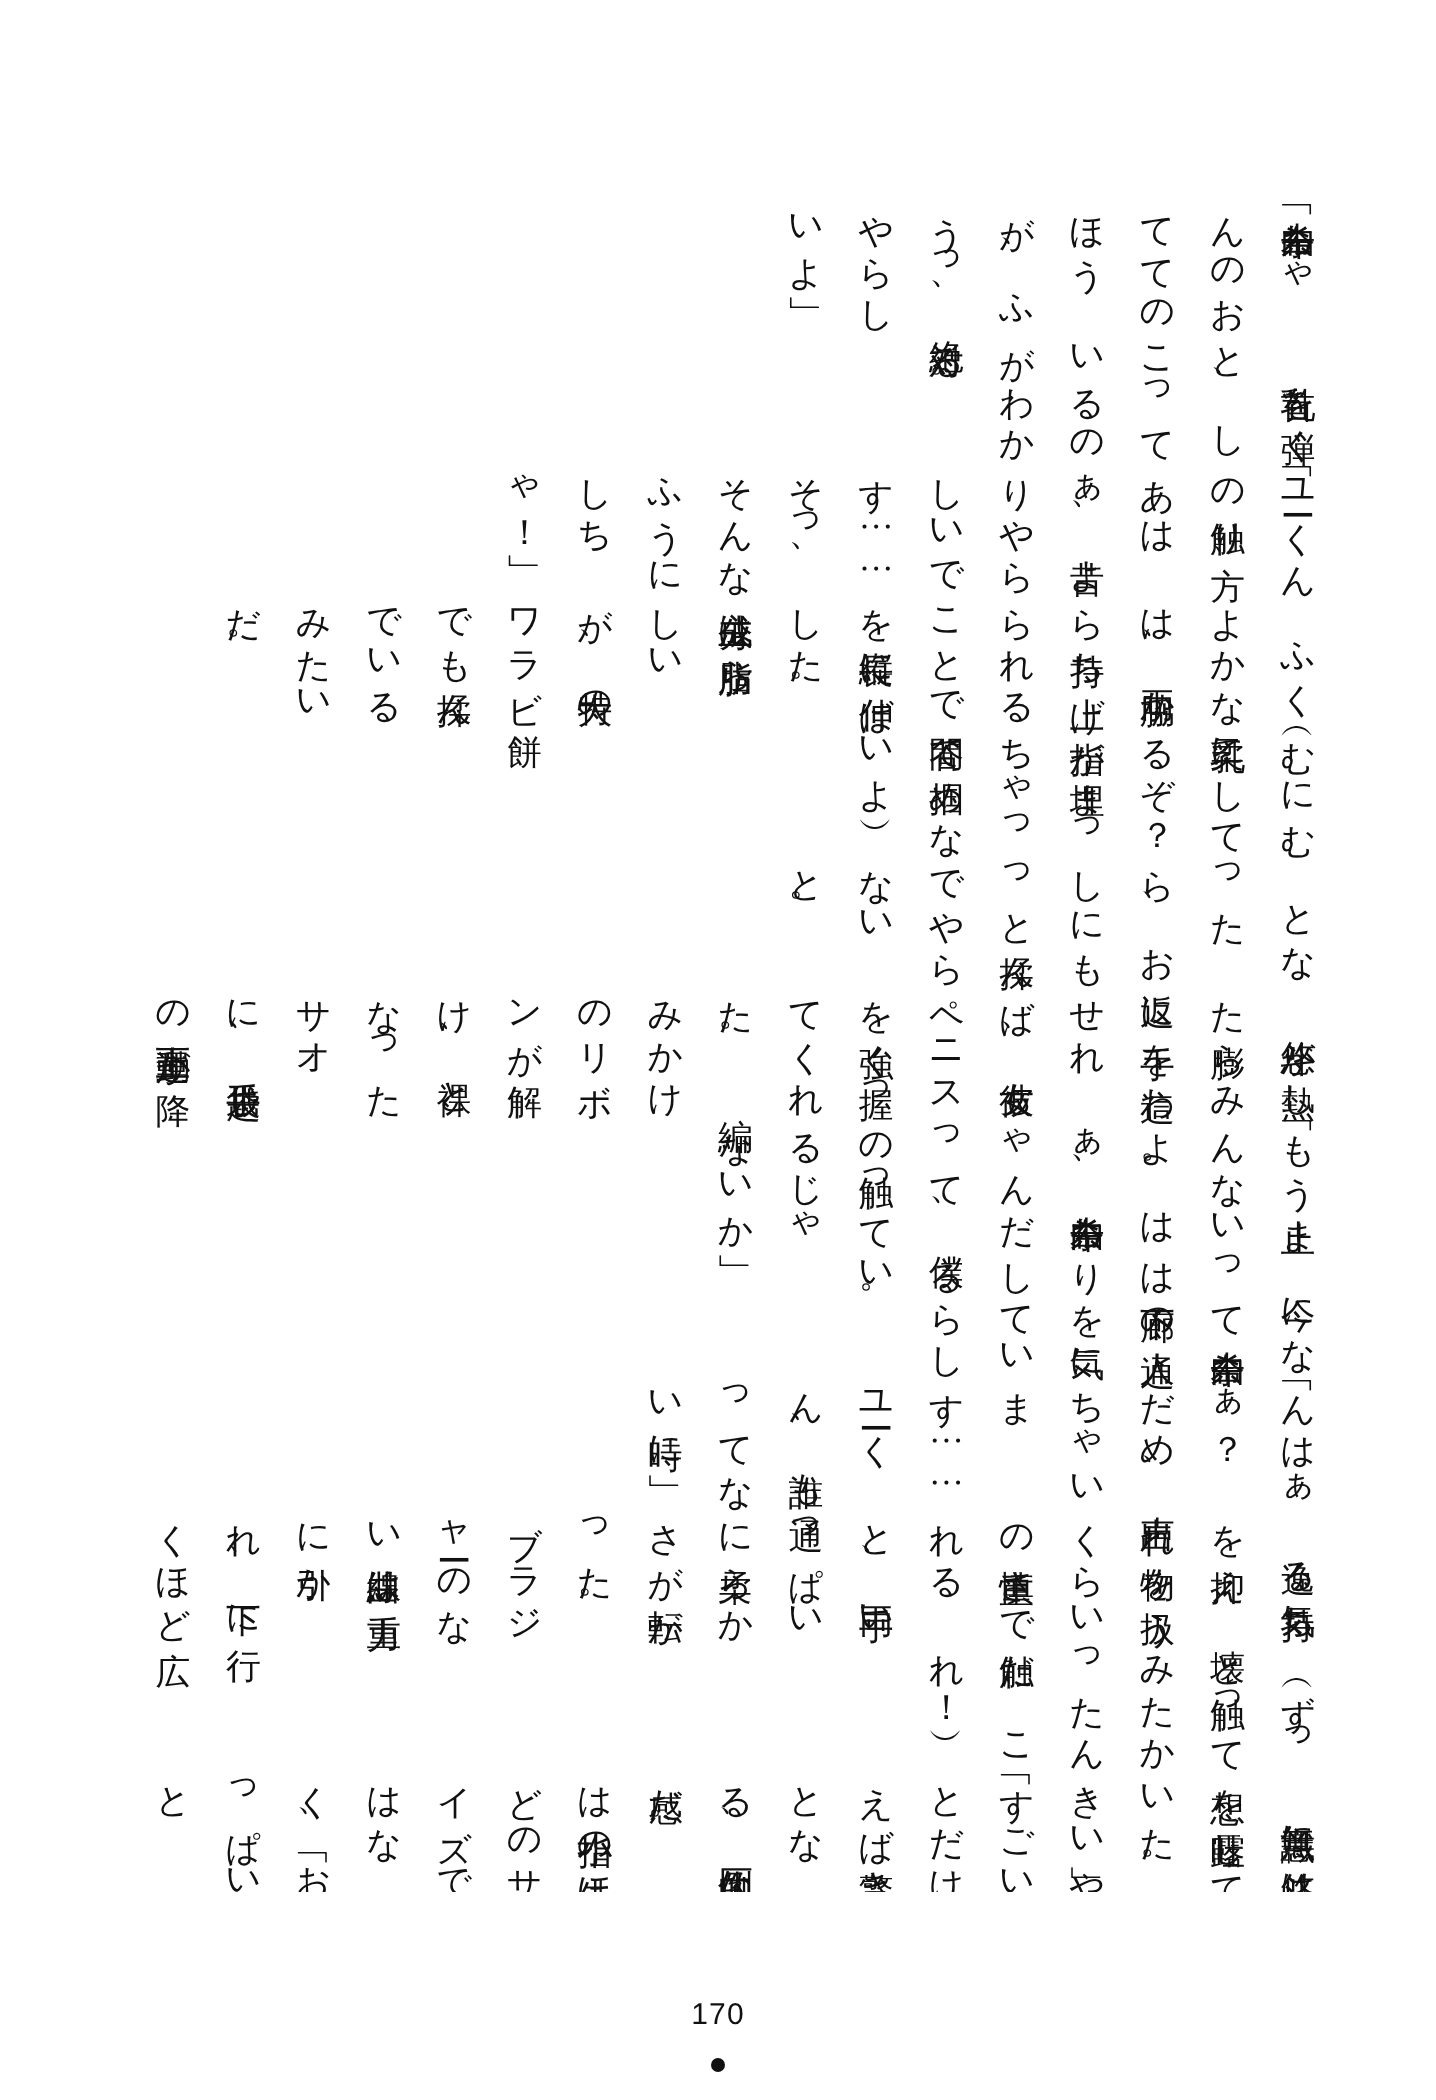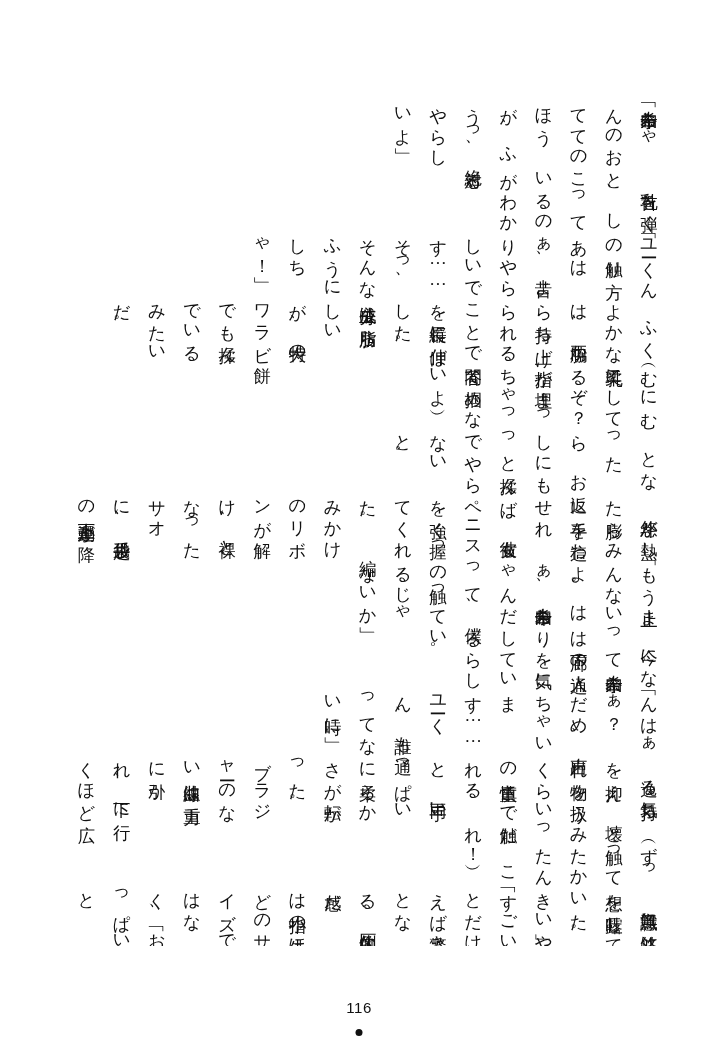--- a/index.html
+++ b/index.html
@@ -87,16 +87,16 @@
     <p class="noindent">「もう止まんないよ。はぁ、由希奈ちゃんだって、僕の触ってるじゃないか」</p>
     <p class="para">悠斗が熱した膨らみに手を這わせれば、彼女もペニスを強く握ってくれた。　編みかけのリボンが解け、裸となったサオに、手袋越しの上下運動が降りてくる。</p>
     <p class="para">となったら、お返しにもっと揉んでやらないと。</p>
     <p class="noindent">（むにむにしてるぞ？　指が埋まっちゃって掴めないよ）</p>
     <p class="para">ふくよかな柔乳は、両脇から持ち上げられることで谷間を縦長に伸ばした。　主成分は脂肪らしいが、特大のワラビ餅でも揉んでいるみたいだ。</p>
     <p class="noindent">「ユーくんの触り方、あはぁ、昔よりやらしいです……そっ、そんなふうにしちゃ！」</p>
     <p class="para">乳首を弾くと、しこっているのがわかる。</p>
     <p class="noindent">「由希奈ちゃんのおててのほうが、ふうっ、絶対やらしいよ」</p>
   </div>
 
-  <div id="page-number">116</div>
+  <div id="page-number">170</div>
   <div id="footer-mark"></div>
 
 </div>
 
 </body></html>

